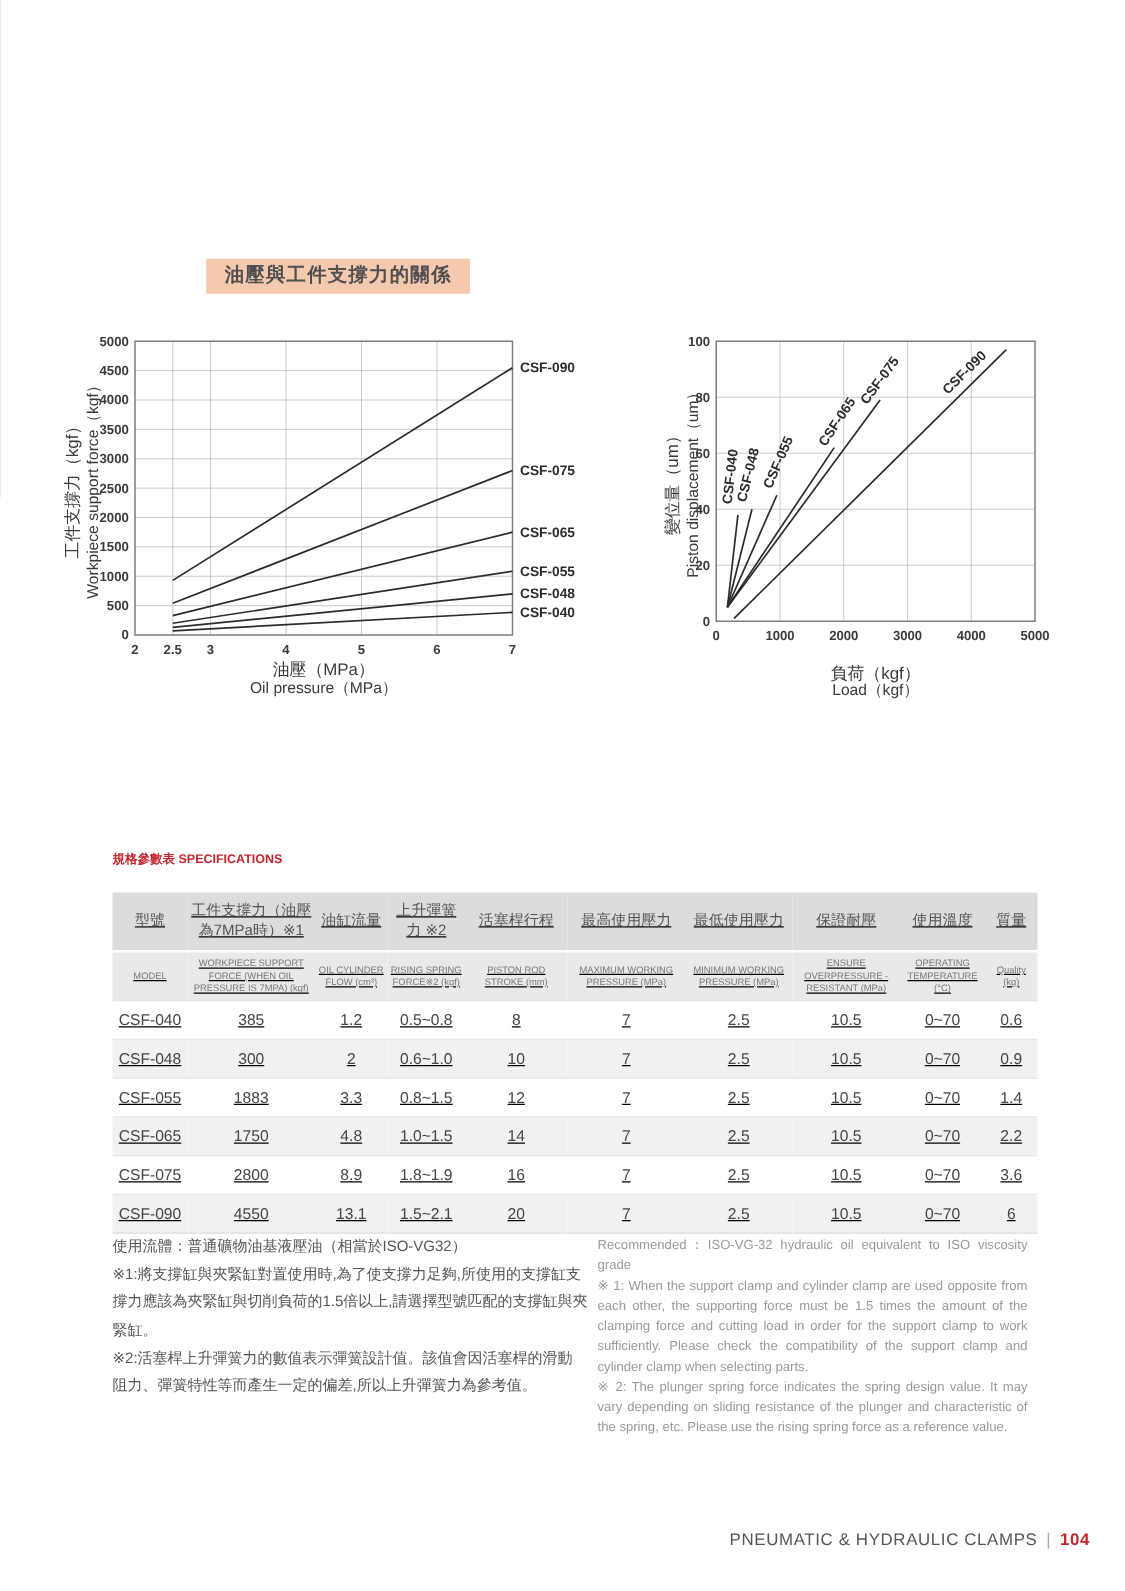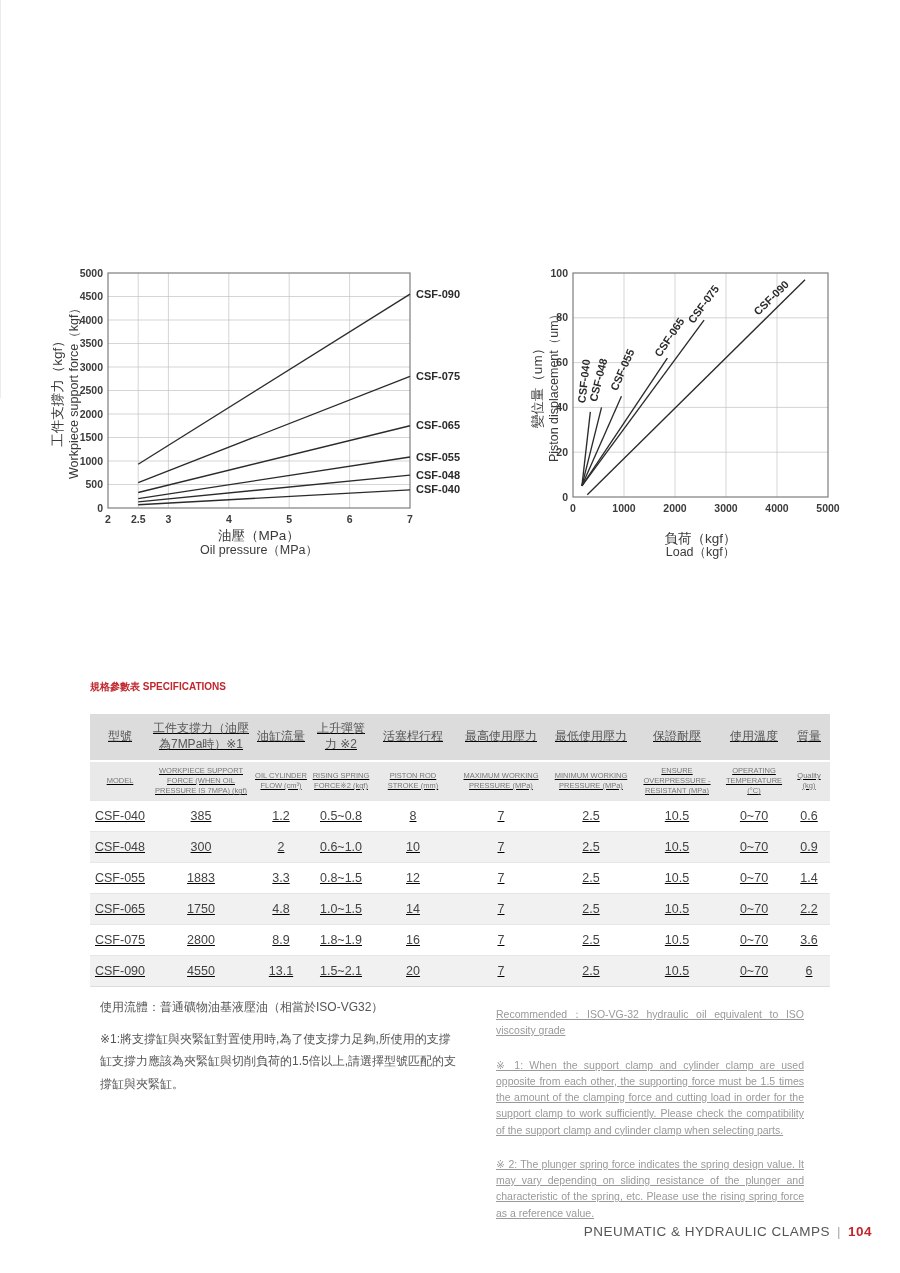--- a/index.html
+++ b/index.html
@@ -22,34 +22,35 @@
   table{width:100%;border-collapse:collapse;table-layout:fixed;text-decoration:underline;}
   thead tr.zh th{background:#dcdcdc;height:42px;font-size:12px;font-weight:500;color:#555;
                  padding:2px 3px;border-bottom:2px solid #fff;line-height:1.3;}
   thead tr.en th{background:#e9e9e9;height:34px;font-size:7.5px;font-weight:400;color:#777;
                  padding:2px 2px;line-height:1.35;}
   tbody td{height:28px;font-size:12.5px;color:#444;text-align:center;border-top:1px solid #e6e6e6;}
   tbody tr:nth-child(even){background:#f1f1f1;}
   tbody tr:last-child{border-bottom:1px solid #ddd;}
   th{text-align:center;}
   .notes-zh{position:absolute;left:90px;top:986px;width:380px;font-size:12px;color:#555;line-height:1.85;}
-  .notes-zh p{margin:10px;}
+  .notes-zh p{margin:0;}
   .notes-en{position:absolute;left:478px;top:988px;width:344px;font-size:10.5px;color:#9a9a9a;
             line-height:1.55;text-align:justify;}
-  .notes-en p{margin:18px;text-decoration:underline;}
+  .notes-en p{margin:0;}
   .footer{position:absolute;right:28px;top:1224px;font-size:13.5px;color:#555;letter-spacing:0.5px;}
   .footer .sep{color:#aaa;margin:0 7px;}
   .footer .pagenum{color:#c1272d;font-weight:bold;}
 </style>
 </head>
 <body>
 
 <div class="page">
   <div class="edge-line"></div>
 
+  <div id="banner1" class="banner">油壓與工件支撐力的關係</div>
 
   <svg id="chart1" width="440" height="302" viewBox="0 0 440 302">
       <line x1="103.2" y1="11" x2="103.2" y2="246" stroke="#c3c3c3" stroke-width="0.7"></line>
       <line x1="133.4" y1="11" x2="133.4" y2="246" stroke="#c3c3c3" stroke-width="0.7"></line>
       <line x1="193.8" y1="11" x2="193.8" y2="246" stroke="#c3c3c3" stroke-width="0.7"></line>
       <line x1="254.2" y1="11" x2="254.2" y2="246" stroke="#c3c3c3" stroke-width="0.7"></line>
       <line x1="314.6" y1="11" x2="314.6" y2="246" stroke="#c3c3c3" stroke-width="0.7"></line>
       <line x1="73" y1="222.5" x2="375" y2="222.5" stroke="#c3c3c3" stroke-width="0.7"></line>
       <line x1="73" y1="199" x2="375" y2="199" stroke="#c3c3c3" stroke-width="0.7"></line>
       <line x1="73" y1="175.5" x2="375" y2="175.5" stroke="#c3c3c3" stroke-width="0.7"></line>
@@ -253,20 +254,21 @@
             <td>0~70</td>
             <td>6</td>
           </tr>
         </tbody>
     </table>
   </div>
 
   <div class="notes-zh">
     <p>使用流體：普通礦物油基液壓油（相當於ISO-VG32）</p>
     <p>※1:將支撐缸與夾緊缸對置使用時,為了使支撐力足夠,所使用的支撐缸支撐力應該為夾緊缸與切削負荷的1.5倍以上,請選擇型號匹配的支撐缸與夾緊缸。</p>
+    <p>※2:活塞桿上升彈簧力的數值表示彈簧設計值。該值會因活塞桿的滑動阻力、彈簧特性等而產生一定的偏差,所以上升彈簧力為參考值。</p>
   </div>
 
   <div class="notes-en">
     <p>Recommended：ISO-VG-32 hydraulic oil equivalent to ISO viscosity grade</p>
     <p>※ 1: When the support clamp and cylinder clamp are used opposite from each other, the supporting force must be 1.5 times the amount of the clamping force and cutting load in order for the support clamp to work sufficiently. Please check the compatibility of the support clamp and cylinder clamp when selecting parts.</p>
     <p>※ 2: The plunger spring force indicates the spring design value. It may vary depending on sliding resistance of the plunger and characteristic of the spring, etc. Please use the rising spring force as a reference value.</p>
   </div>
 
   <div class="footer">
     <span>PNEUMATIC &amp; HYDRAULIC CLAMPS</span><span class="sep">|</span><span class="pagenum">104</span>

